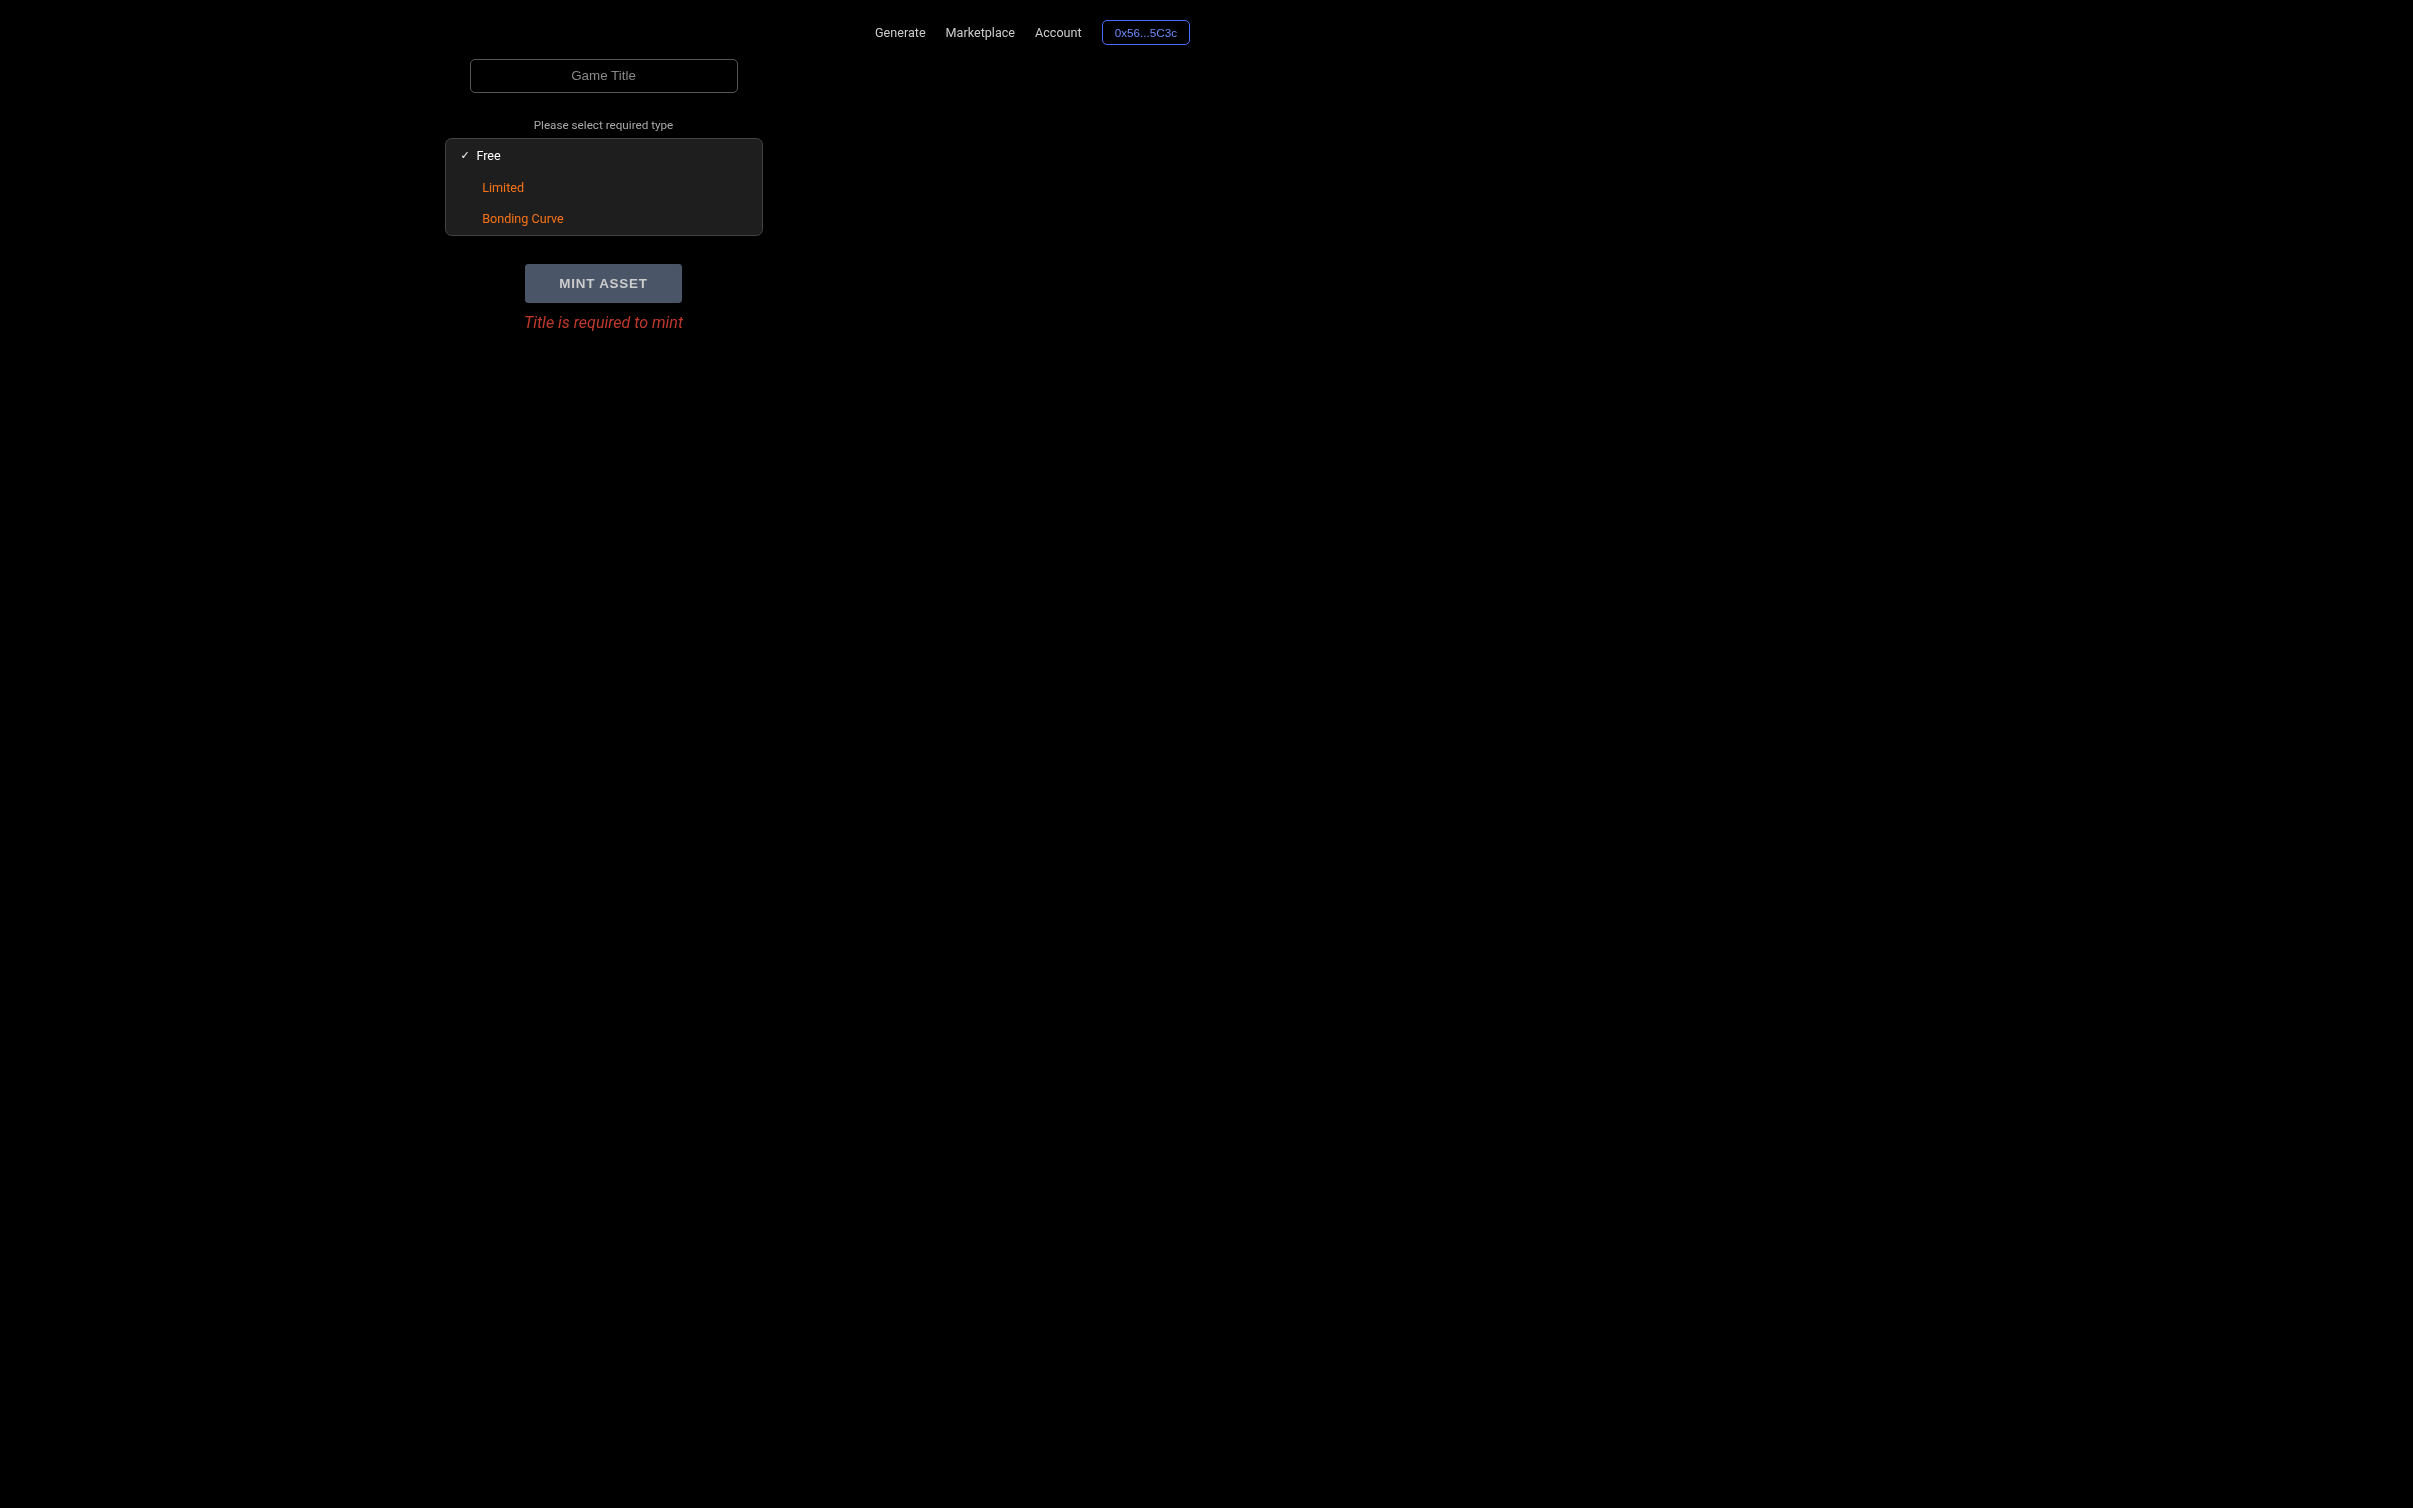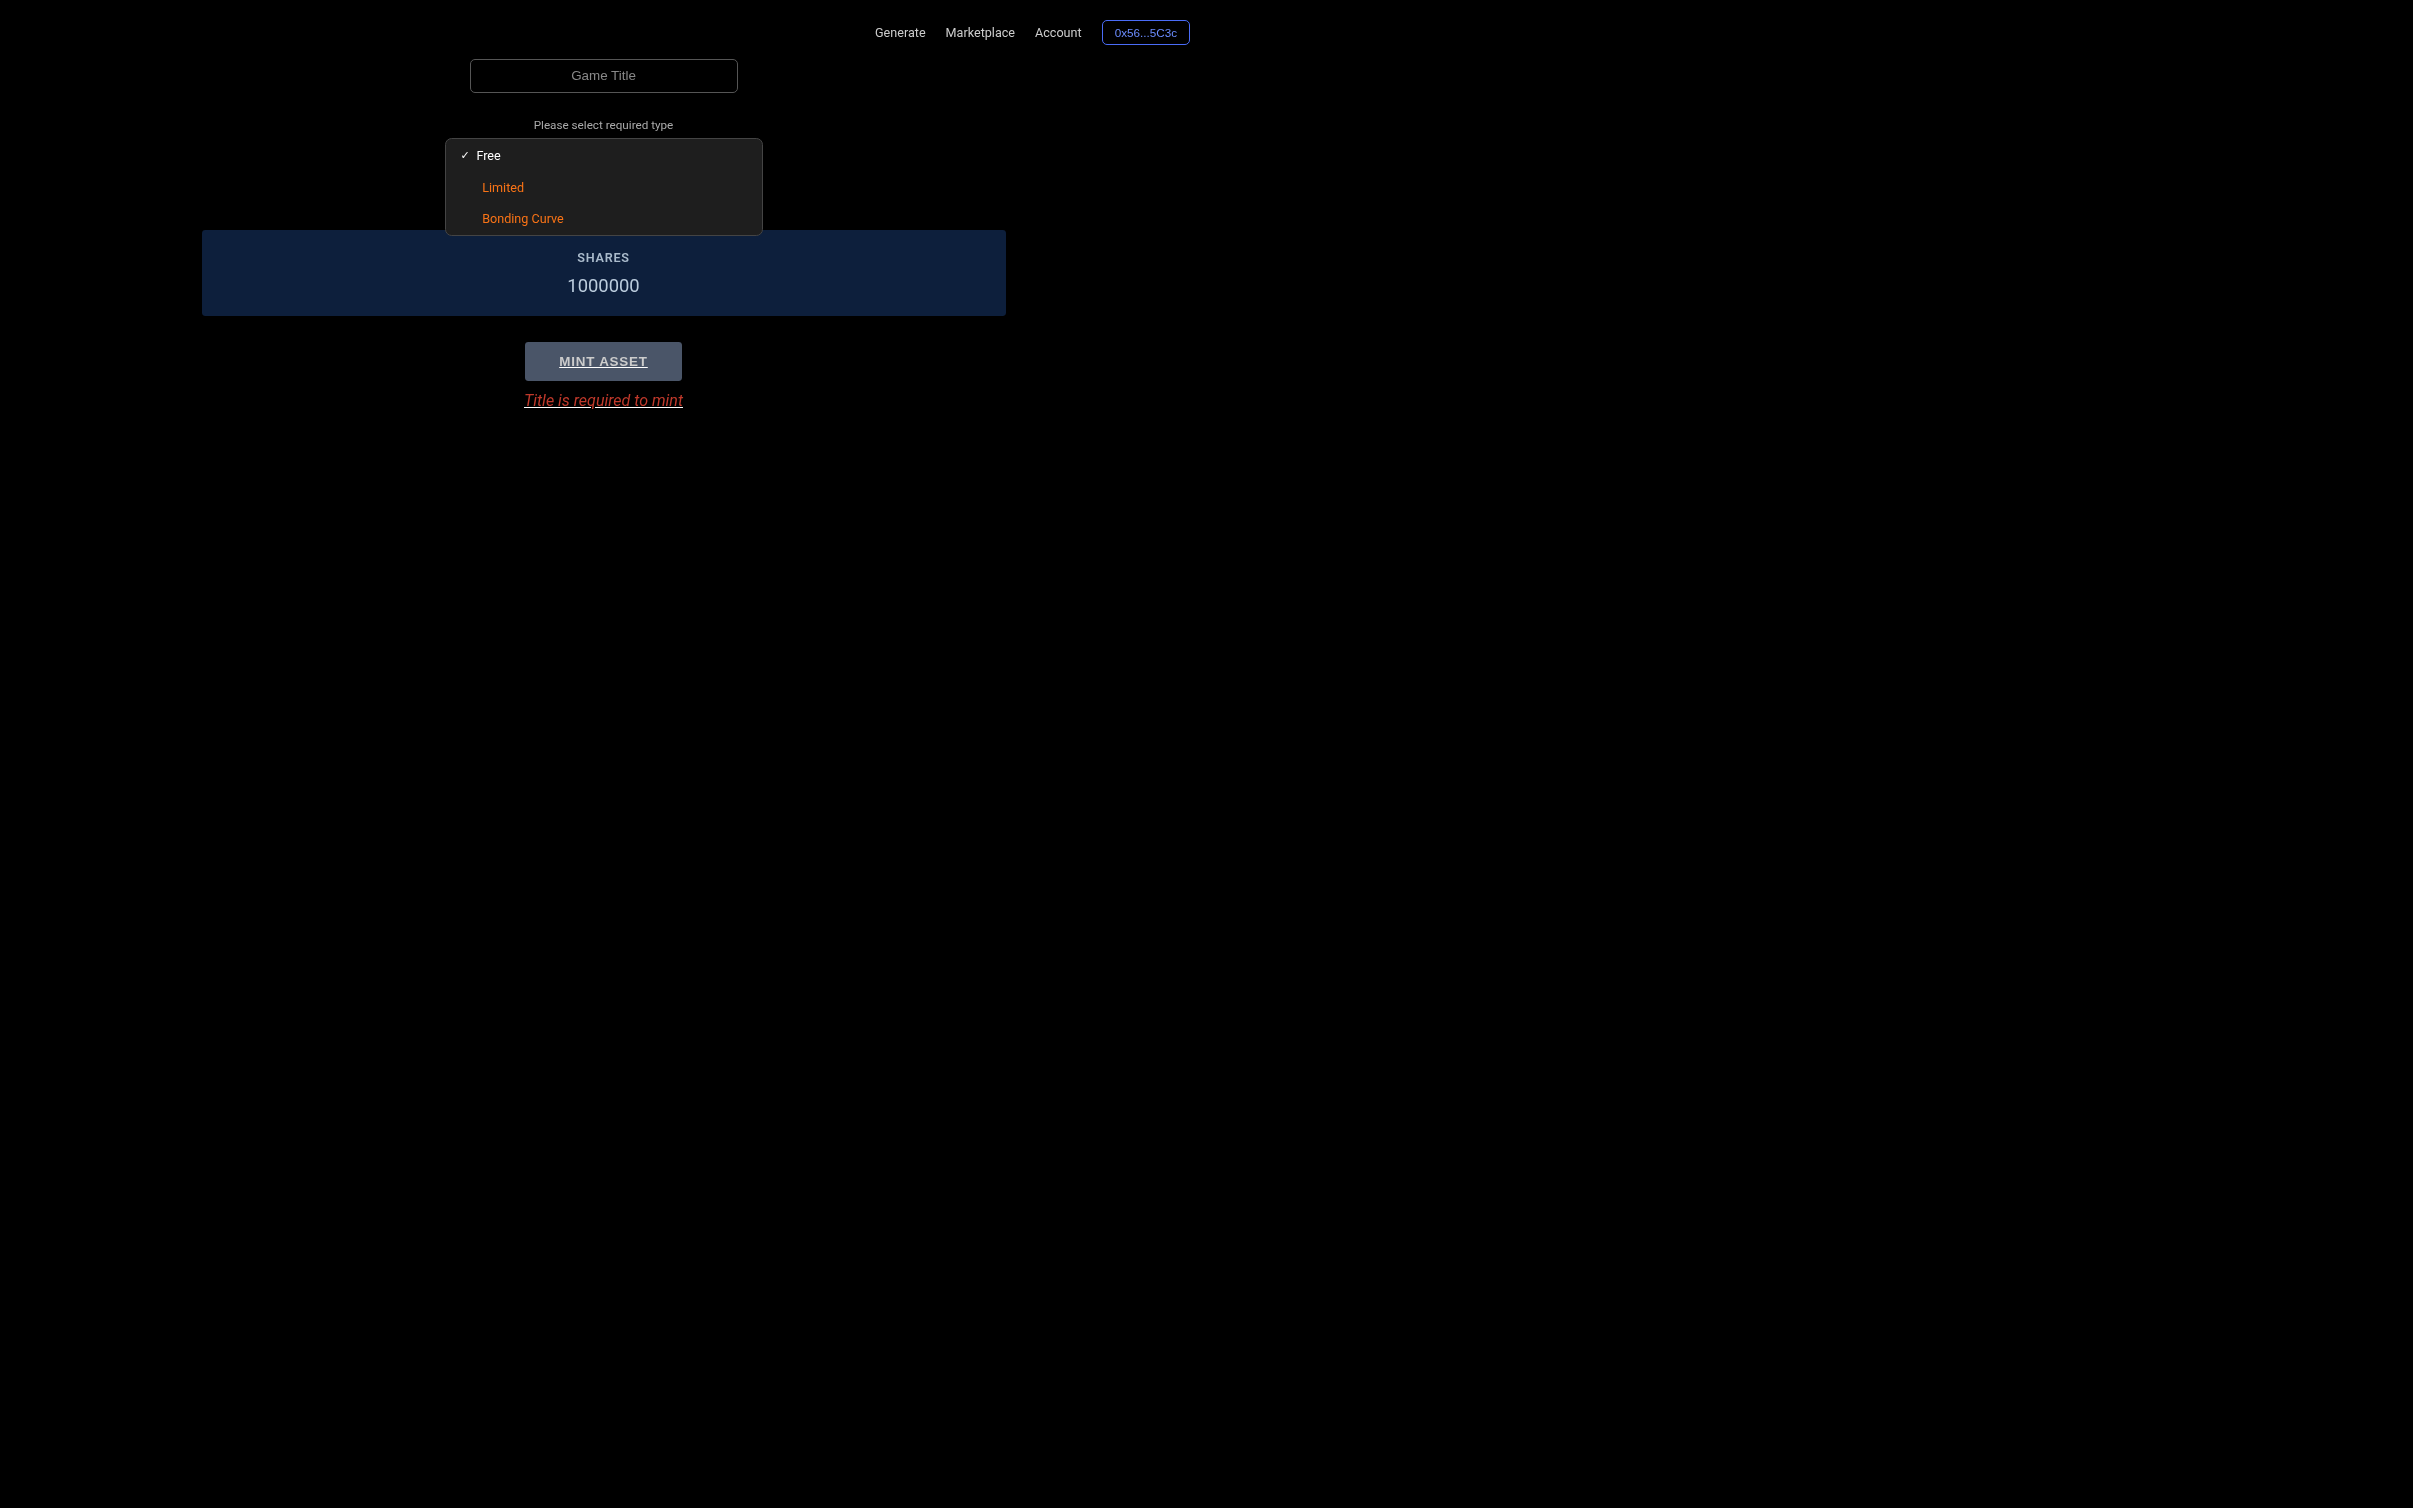--- a/index.html
+++ b/index.html
@@ -154,22 +154,21 @@
       font-size: 18.4px;
       font-weight: 400;
       color: #bbccdd;
     }
 
     
     .mint-section {
       display: flex;
       flex-direction: column;
       align-items: center;
-      margin-top: 26px;
-      text-decoration: underline;
+      margin-top: 34px;
     }
 
     .mint-button {
       background: #4a5568;
       color: #cccccc;
       border: none;
       padding: 11.7px 34px;
       font-size: 13.4px;
       font-weight: 600;
       letter-spacing: 0.8px;
@@ -216,24 +215,20 @@
 
         <div class="dropdown-item">
           <span style="width:15px; display:inline-block;"></span>
           <span>Bonding Curve</span>
         </div>
       </div>
     </div>
   </div>
 
   <div class="stats-row">
-    <div class="stat-card">
-      <div class="stat-label">SHARES</div>
-      <div class="stat-value">1000000</div>
-    </div>
   </div>
 
   <div class="mint-section">
     <button class="mint-button">MINT ASSET</button>
     <span class="error-text">Title is required to mint</span>
   </div>
 
 </div>
 
 

